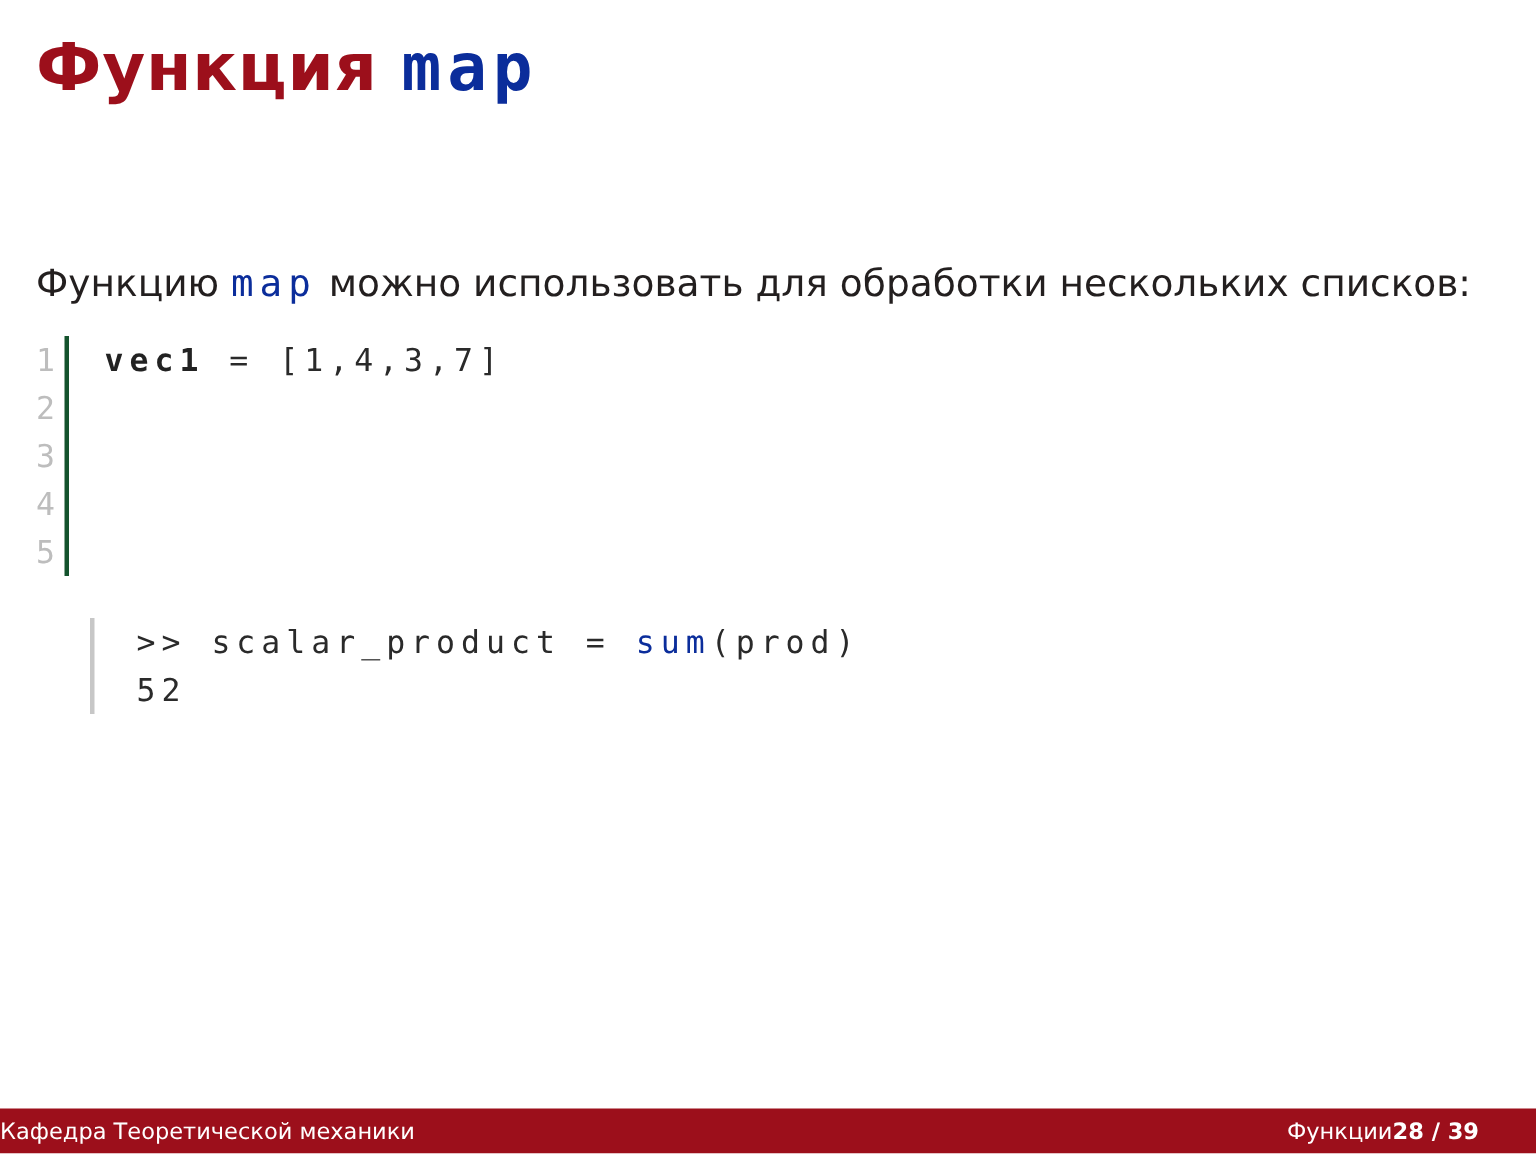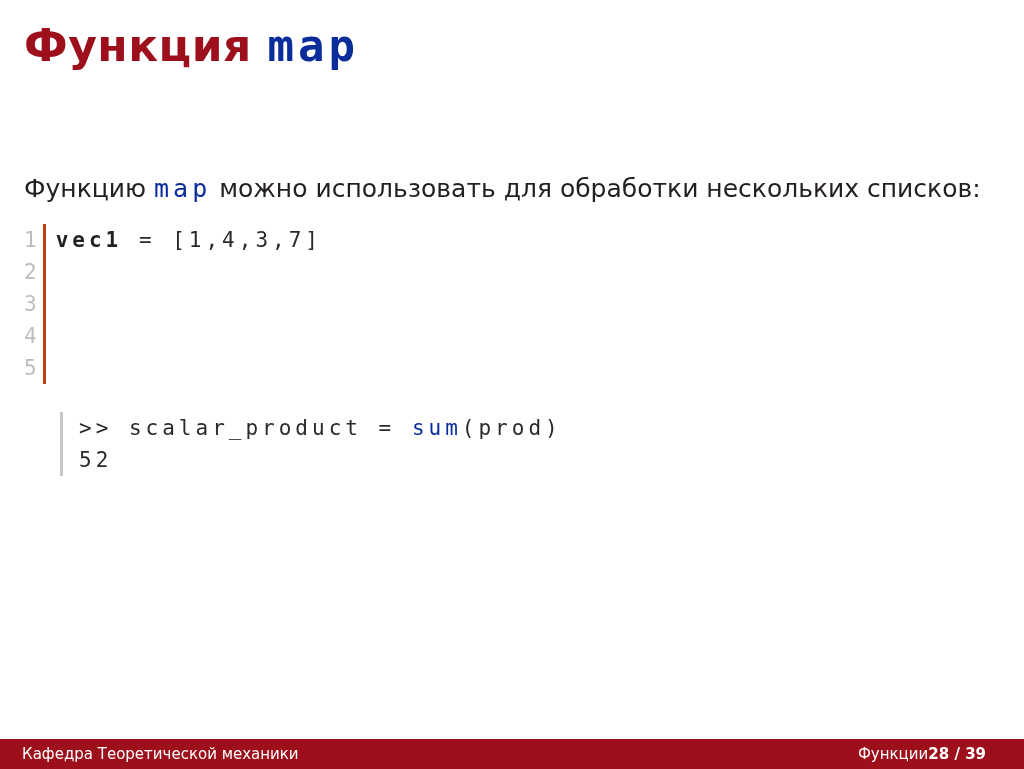--- a/index.html
+++ b/index.html
@@ -47,57 +47,57 @@
     padding-right: 4px;
     text-align: right;
     color: #bdbdbd;
     font-family: "DejaVu Sans Mono", "Liberation Mono", "Consolas", monospace;
     font-size: 21px;
     letter-spacing: 2px;
     line-height: 32px;
   }
   .codebody {
     flex: 1 1 auto;
-    border-left: 3px solid #c2410c;
-    padding-left: 10px;
+    border-left: 3px solid #14532d;
+    padding-left: 24px;
     font-family: "DejaVu Sans Mono", "Liberation Mono", "Consolas", monospace;
     font-size: 21px;
     line-height: 32px;
     letter-spacing: 4px;
     color: #2a2a2a;
   }
   .codebody .kw { font-weight: bold; color: #222; }
   .codebody .fn { color: #0b2d9b; }
   .codebody .lam { color: #227a1e; }
 
   .outputblock {
     margin-left: 36px;
     border-left: 3px solid #c7c7c7;
-    padding-left: 16px;
+    padding-left: 28px;
     font-family: "DejaVu Sans Mono", "Liberation Mono", "Consolas", monospace;
     font-size: 21px;
     line-height: 32px;
     letter-spacing: 4px;
     color: #2a2a2a;
   }
   .outputblock .fn { color: #0b2d9b; }
 
   .footer {
     flex: 0 0 auto;
     height: 30px;
     width: 100%;
     background: #9c0f1b;
     color: #fff;
     display: flex;
     align-items: center;
     font-size: 15px;
   }
   .footer .left {
     flex: 0 0 auto;
-    padding-left: 22px;
+    padding-left: 0;
   }
   .footer .center {
     flex: 1 1 auto;
     text-align: right;
   }
   .footer .right {
     flex: 0 0 auto;
     padding-right: 38px;
     font-weight: bold;
   }

